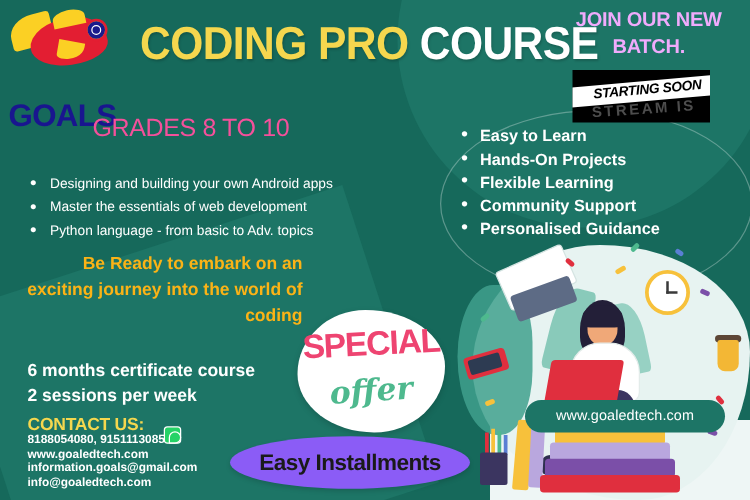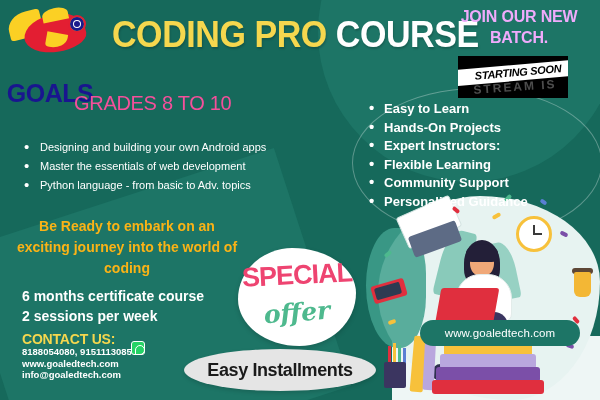--- a/index.html
+++ b/index.html
@@ -210,22 +210,22 @@
     white-space: nowrap;
   }
   .right-bullets li::before {
     content: "\2022";
     position: absolute; left: 3px; top: -1px;
     font-size: 15px; color: #ffffff;
   }
 
   
   .be-ready {
-    position: absolute; left: 12px; top: 216px;
-    width: 230px; text-align: center;
+    position: absolute; left: 12px; top: 200px;
+    width: 230px; text-align: right;
     color: #fbb316;
     font-size: 14px; font-weight: bold;
     line-height: 21px;
   }
 
   
   .duration {
     position: absolute; left: 22px; top: 286px;
     color: #ffffff;
     font-size: 14px; font-weight: bold;
@@ -289,21 +289,21 @@
     font-size: 25px; font-weight: bold;
     font-style: italic;
     font-family: "DejaVu Serif", serif;
     transform: rotate(-4deg);
   }
 
   
   .installments {
     position: absolute; left: 184px; top: 349px;
     width: 192px; height: 42px;
-    background: #e5e5e5;
+    background: #8b5cf6;
     border-radius: 50%;
     display: flex; align-items: center; justify-content: center;
     box-shadow: 0 2px 4px rgba(0,0,0,0.15);
   }
   .installments span {
     color: #1a1a1a;
     font-size: 18px; font-weight: bold;
     letter-spacing: -0.4px;
   }
 
@@ -510,37 +510,37 @@
 
   <ul class="left-bullets">
     <li>Designing and building your own Android apps</li>
     <li>Master the essentials of web development</li>
     <li> Python language - from basic to Adv. topics</li>
   </ul>
 
   <ul class="right-bullets">
     <li>Easy to Learn</li>
     <li>Hands-On Projects</li>
-    <li>Expert Instructors:</li>
     <li>Flexible Learning</li>
     <li>Community Support</li>
     <li>Personalised Guidance</li>
   </ul>
 
   <div class="be-ready">Be Ready to embark on an exciting journey into the world of coding</div>
 
   <div class="duration">
     <div>6 months certificate course</div>
     <div>2 sessions per week</div>
   </div>
 
   <div class="contact-title">CONTACT US:</div>
   <div class="contact-lines">
     <div>8188054080, 9151113085</div>
     <div>www.goaledtech.com</div>
+    <div>information.goals@gmail.com</div>
     <div>info@goaledtech.com</div>
   </div>
   <div class="wa-icon"></div>
 
   <div class="special-sticker">
     <div class="sticker-bg"></div>
     <div class="sticker-special">SPECIAL</div>
     <div class="sticker-offer">offer</div>
   </div>
 

